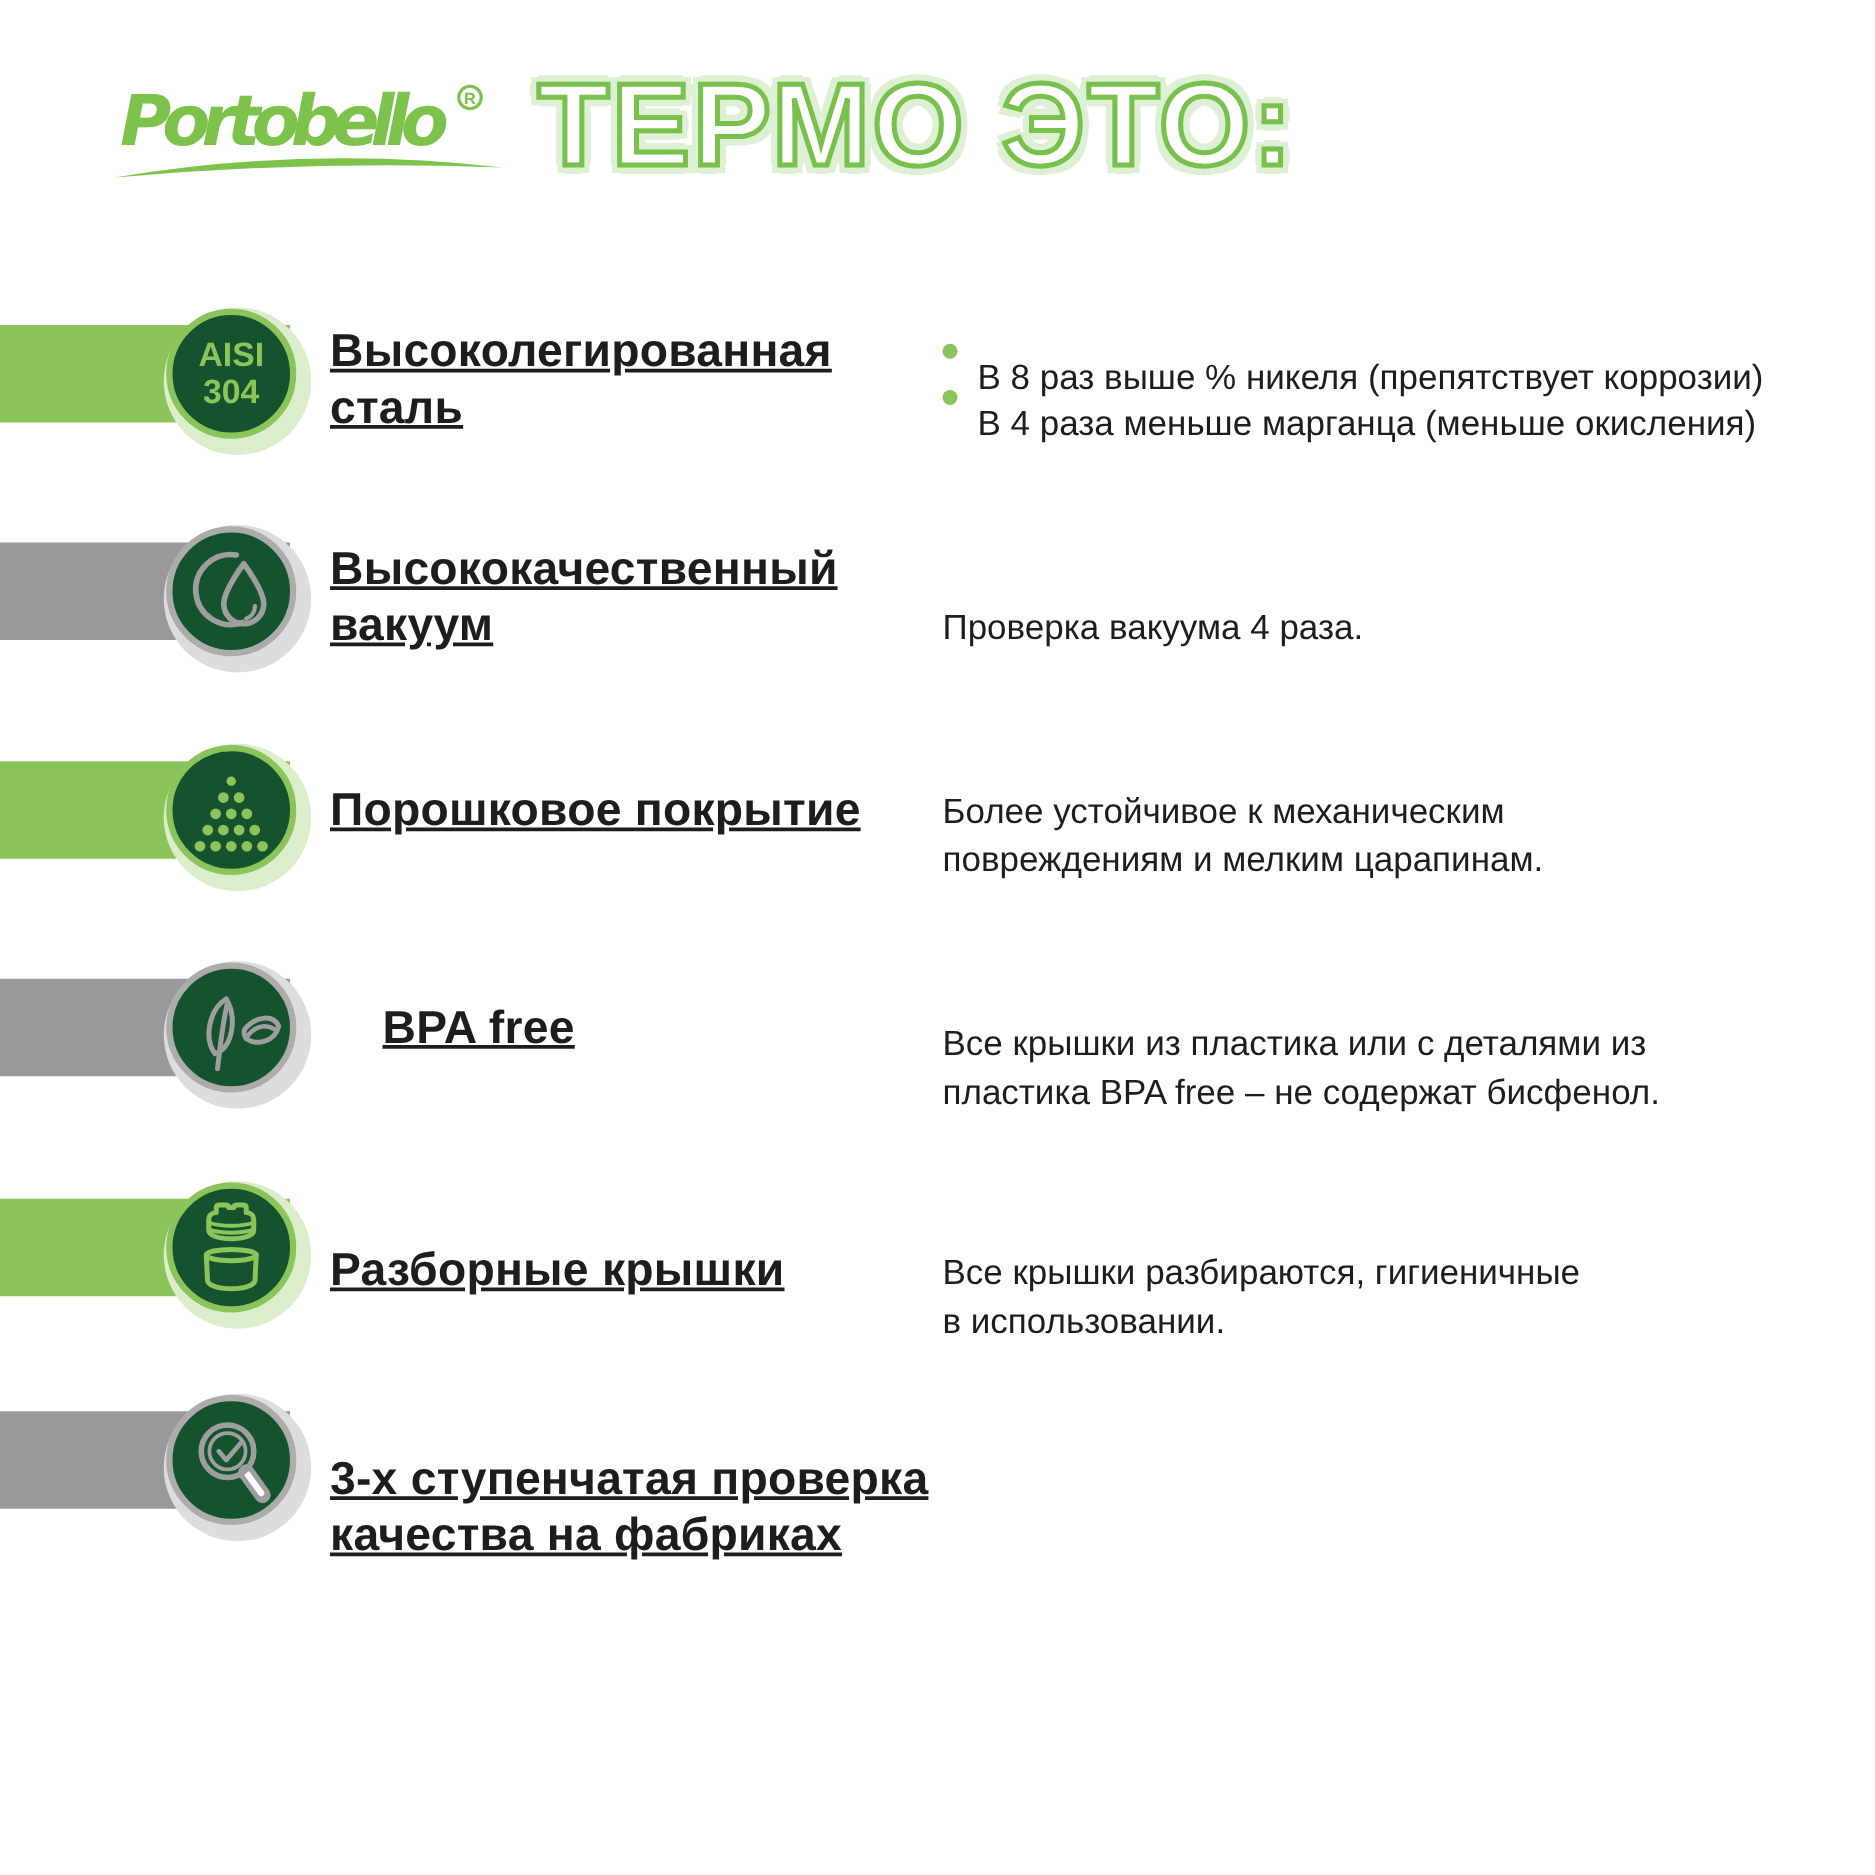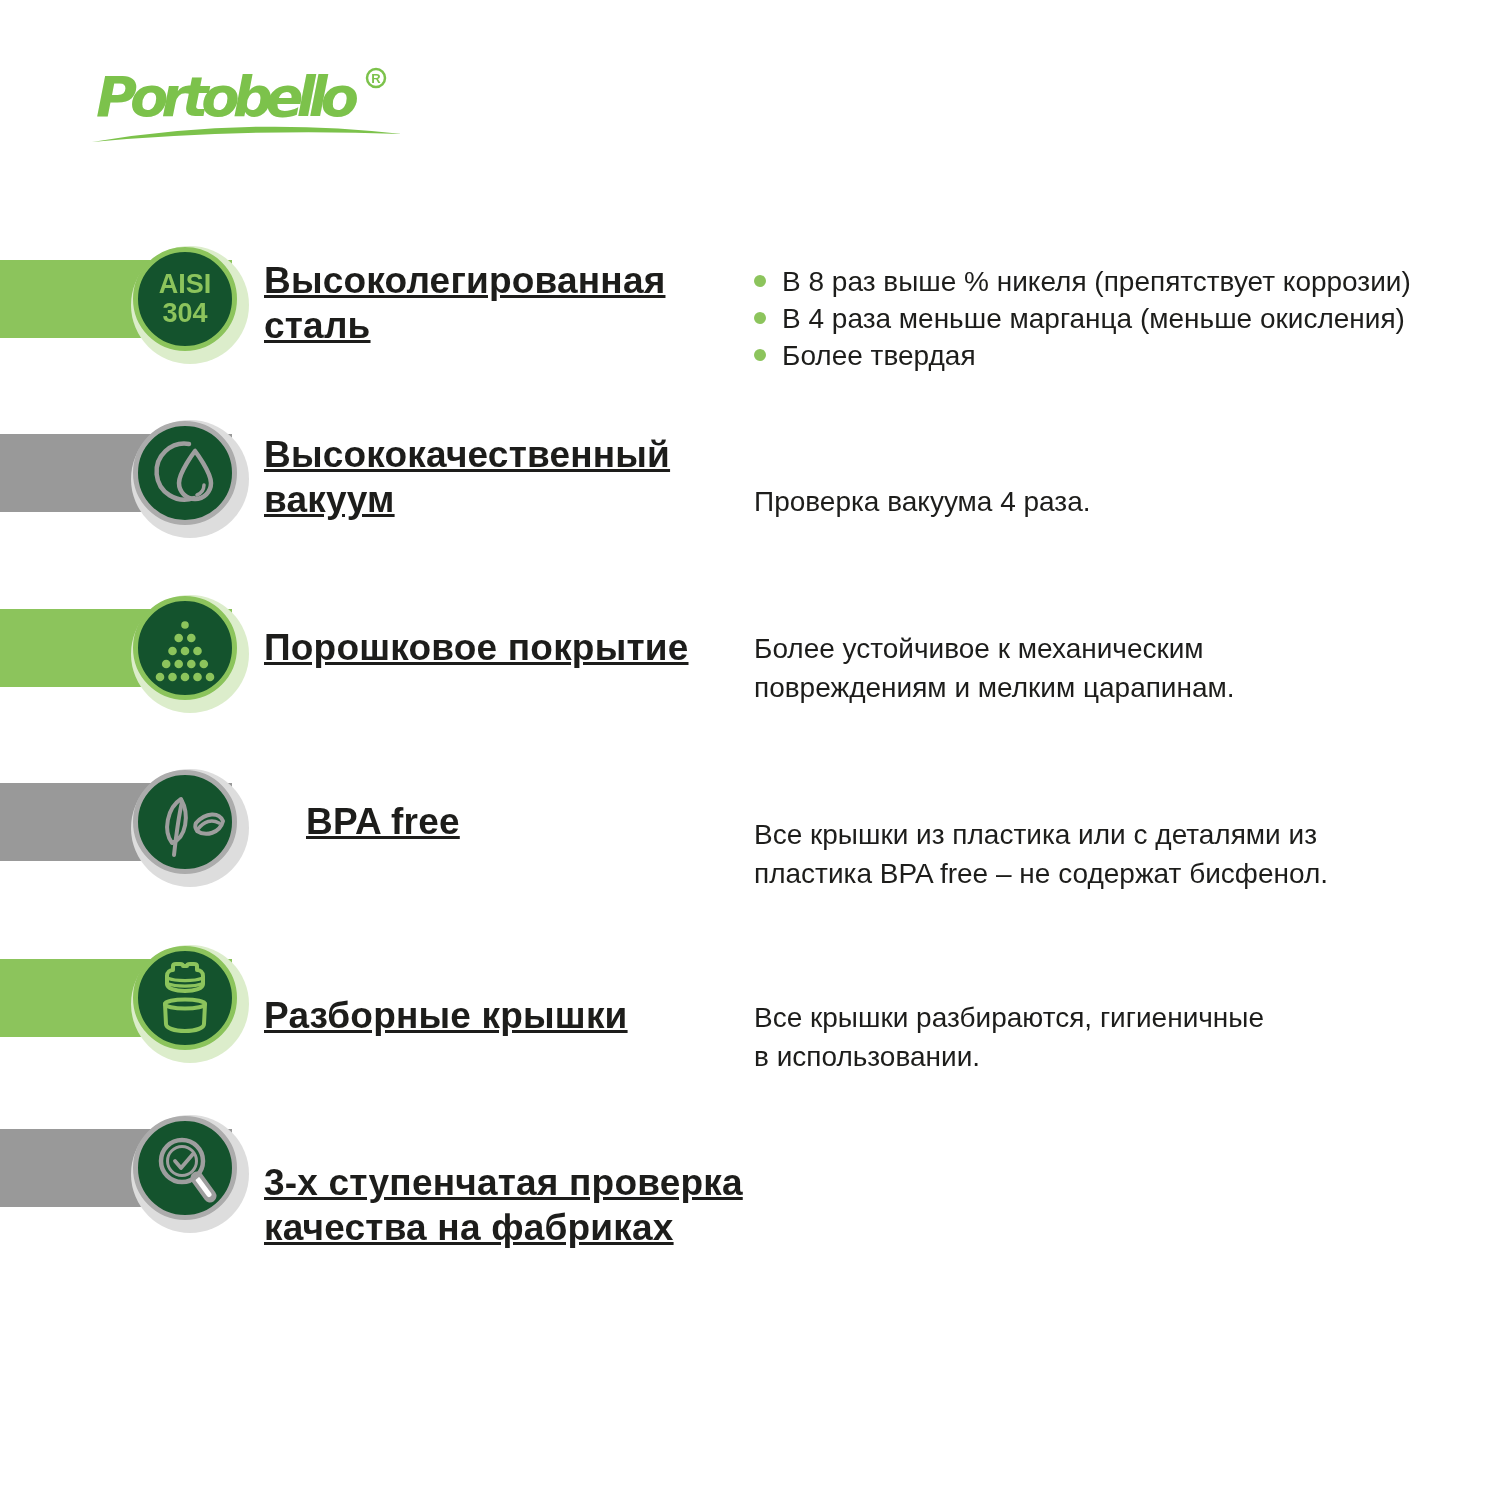--- a/index.html
+++ b/index.html
@@ -47,58 +47,55 @@
   .desc{
     position:absolute;left:754px;
     font-size:28px;line-height:39px;color:var(--text);white-space:pre-line;
   }
   .bullets{position:absolute;left:754px;}
   .bullet-item{display:flex;align-items:flex-start;height:37px;}
   .bullet-dot{
     width:12px;height:12px;border-radius:50%;background:var(--green);
     margin-top:12px;margin-right:16px;flex:none;
   }
-  .bullet-label{font-size:28px;line-height:37px;color:var(--text);white-space:nowrap;}
+  .bullet-label{font-size:28px;line-height:37px;color:var(--text);white-space:nowrap;margin-top:20px;}
 
   svg{display:block;}
 </style>
 </head>
 <body>
 
 <div class="canvas">
 
   <svg class="brand-logo" viewBox="0 0 320 100">
     <text x="8" y="54" font-family="DejaVu Sans, sans-serif" font-style="italic" font-weight="bold" font-size="56" letter-spacing="-1" fill="currentColor" textLength="262">Portobello</text>
     <circle cx="288" cy="16" r="9" fill="none" stroke="currentColor" stroke-width="2.5"></circle>
     <text x="288" y="21" font-size="13" font-weight="bold" text-anchor="middle" fill="currentColor">R</text>
     <path d="M4 80 Q 158 54 314 72 Q 158 66 4 80 Z" fill="currentColor"></path>
   </svg>
 
+  <div class="thermo-title">ТЕРМО ЭТО:</div>
 
   <div class="row-green">
     <div class="bar" style="top:260px;"></div>
     <div class="halo" style="left:131px;top:246px;"></div>
     <div class="circle" style="left:133px;top:247px;">
       <div class="badge-text">AISI
 304</div>
     </div>
     <div class="title" style="top:258px;">Высоколегированная
 сталь</div>
     <div class="bullets" style="top:263px;">
       <div class="bullet-item">
         <span class="bullet-dot"></span>
         <span class="bullet-label">В 8 раз выше % никеля (препятствует коррозии)</span>
       </div>
       <div class="bullet-item">
         <span class="bullet-dot"></span>
         <span class="bullet-label">В 4 раза меньше марганца (меньше окисления)</span>
-      </div>
-      <div class="bullet-item">
-        <span class="bullet-dot"></span>
-        <span class="bullet-label">Более твердая</span>
       </div>
     </div>
   </div>
 
   <div class="row-gray">
     <div class="bar" style="top:434px;"></div>
     <div class="halo" style="left:131px;top:420px;"></div>
     <div class="circle" style="left:133px;top:421px;">
       <svg width="94" height="94" viewBox="0 0 94 94" fill="none" stroke="currentColor" stroke-width="4.5" stroke-linecap="round" stroke-linejoin="round">
         <path d="M51 18 A 28 28 0 1 0 56 72"></path>

